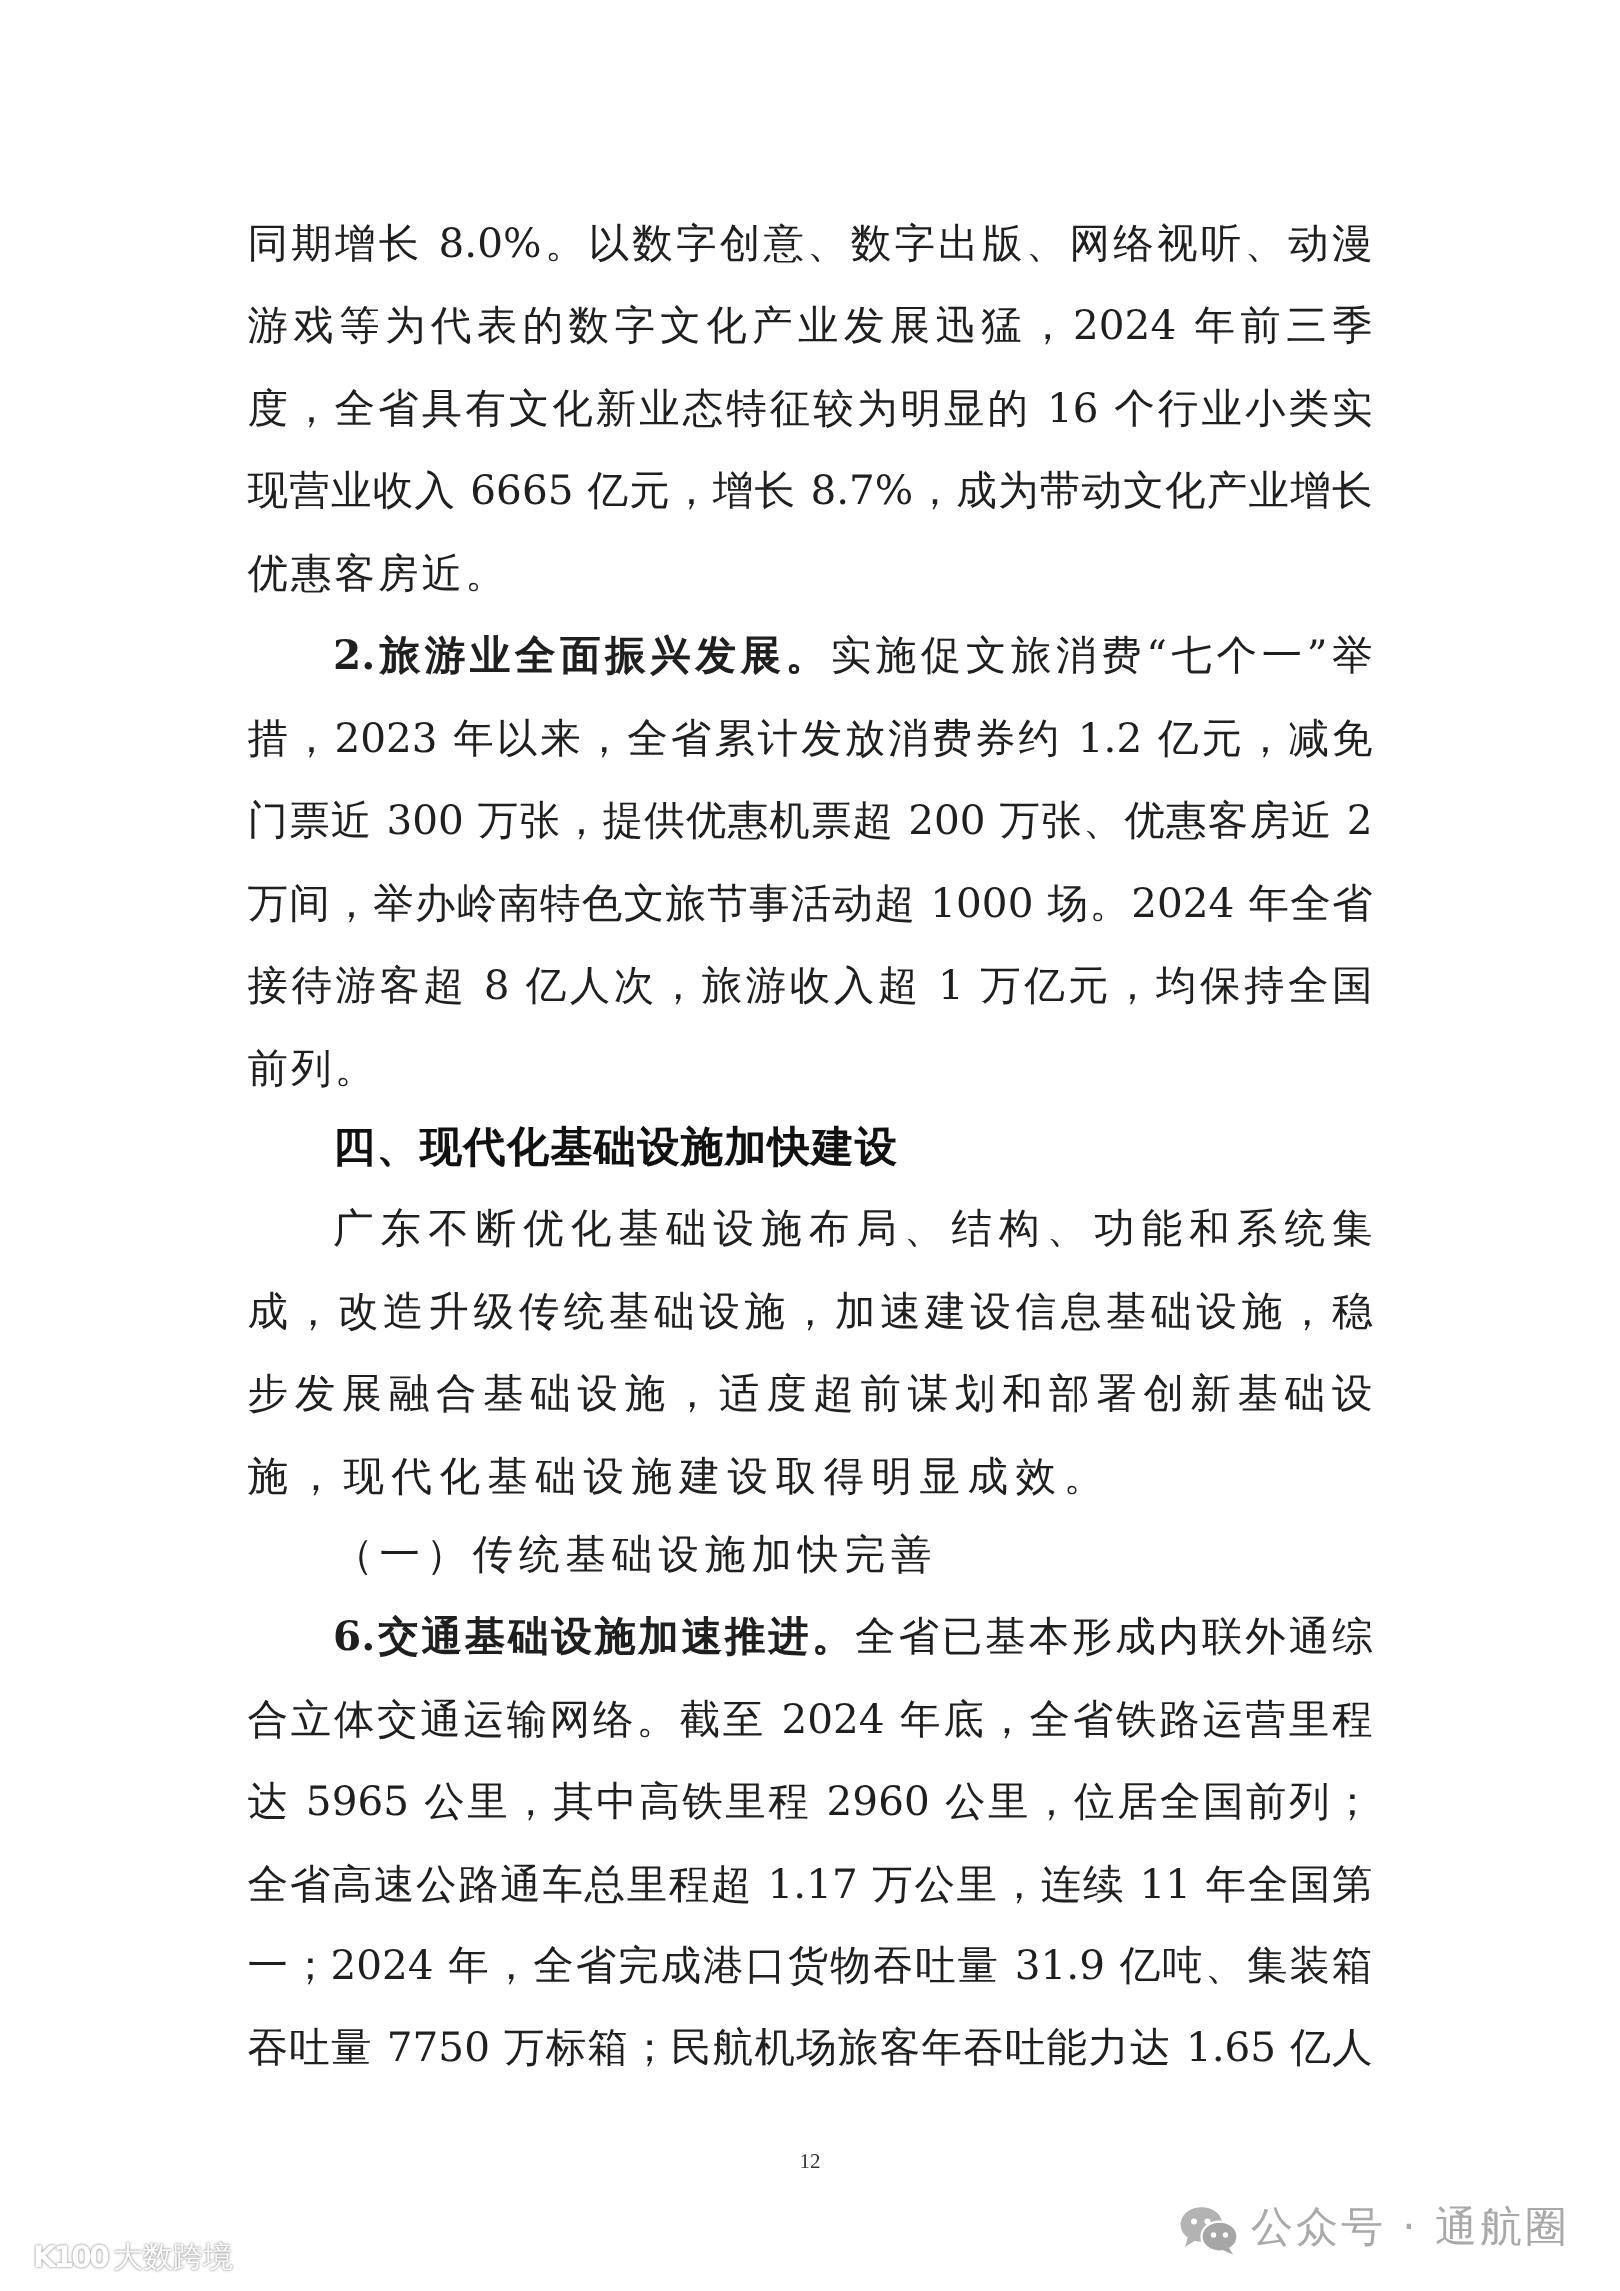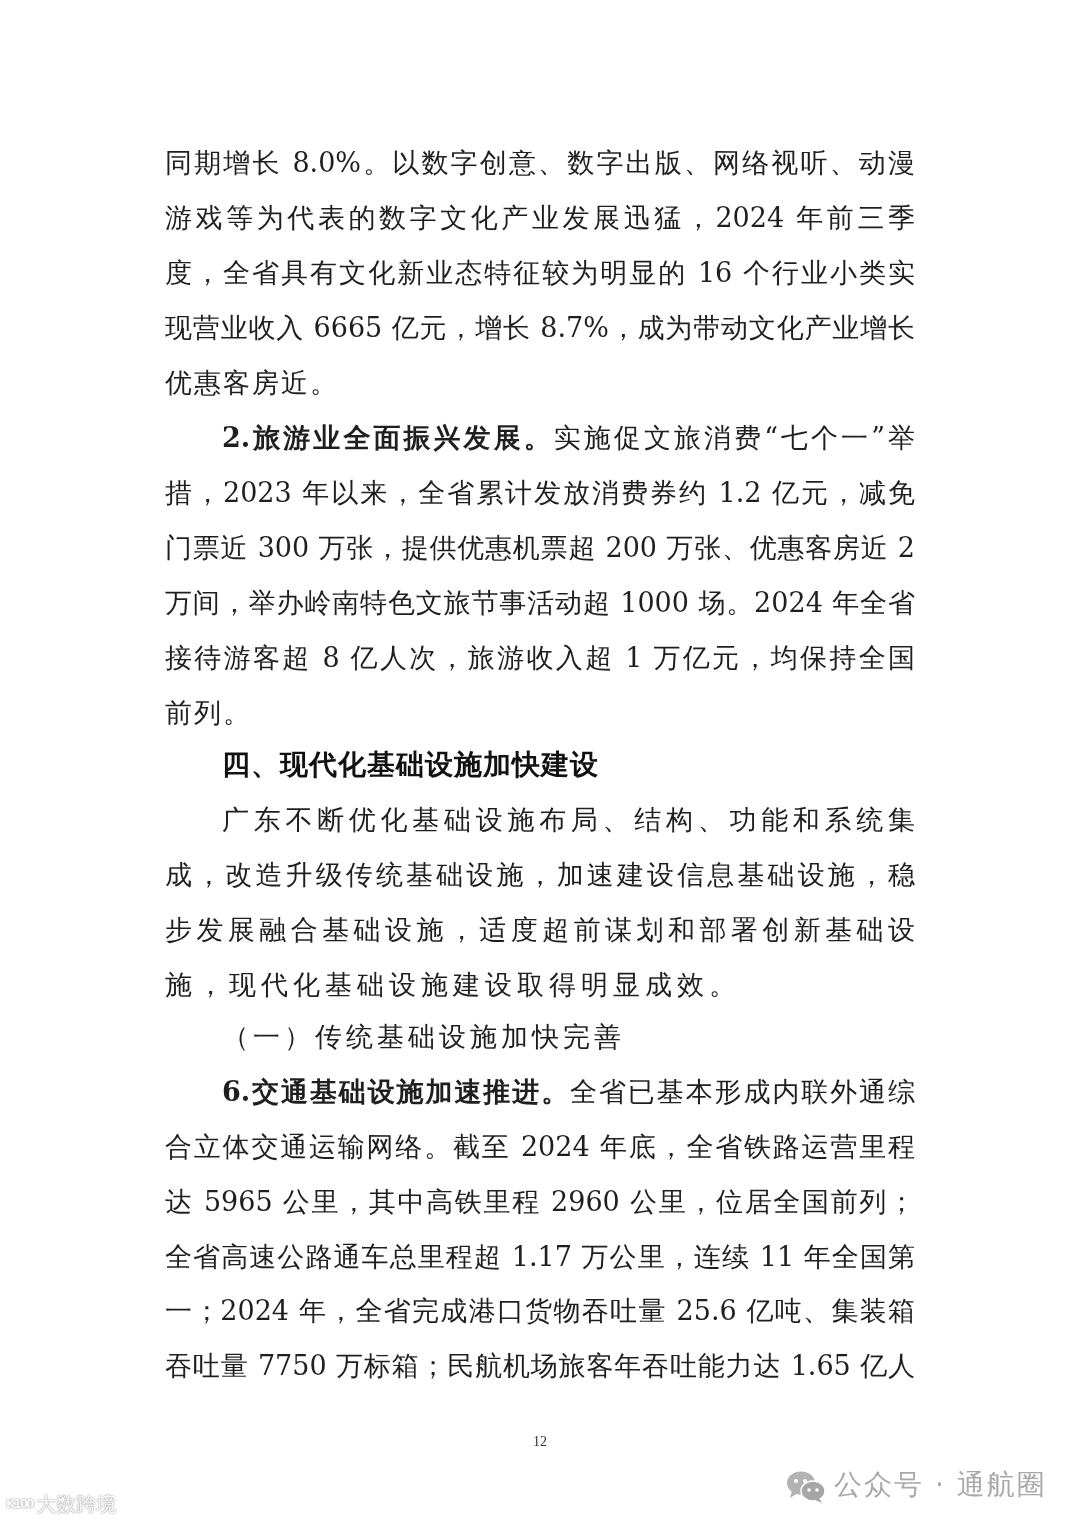--- a/index.html
+++ b/index.html
@@ -90,23 +90,24 @@
     display: flex;
     align-items: center;
     gap: 4px;
     color: #ffffff;
     font-family: "DejaVu Sans", "Liberation Sans", sans-serif;
     font-size: 20px;
     text-shadow: 0 0 2px #888, 0 0 1px #999;
     opacity: 0.9;
   }
   .wm-left .logo {
-    font-size: 12px;
+    font-size: 20px;
     font-weight: bold;
     letter-spacing: -2px;
+    margin-left: 16px;
   }
   .wm-right {
     position: absolute;
     left: 786px;
     top: 1464px;
     height: 40px;
     display: flex;
     align-items: flex-end;
     gap: 8px;
     color: #a9a9a9;
@@ -155,21 +156,21 @@
 
   <div class="subheading" style="top:1017px">（一）传统基础设施加快完善</div>
 
   <div>
     <div class="line indent justify" style="top:1072px">
       <span class="bold">6.交通基础设施加速推进。</span><span>全省已基本形成内联外通综</span>
     </div>
     <div class="line justify" style="top:1127px">合立体交通运输网络。截至 2024 年底，全省铁路运营里程</div>
     <div class="line justify" style="top:1182px">达 5965 公里，其中高铁里程 2960 公里，位居全国前列；</div>
     <div class="line justify" style="top:1237px">全省高速公路通车总里程超 1.17 万公里，连续 11 年全国第</div>
-    <div class="line justify" style="top:1291px">一；2024 年，全省完成港口货物吞吐量 25.6 亿吨、集装箱</div>
+    <div class="line justify" style="top:1291px">一；2024 年，全省完成港口货物吞吐量 31.9 亿吨、集装箱</div>
     <div class="line justify" style="top:1346px">吞吐量 7750 万标箱；民航机场旅客年吞吐能力达 1.65 亿人</div>
   </div>
 
   <div class="page-number">12</div>
 
   <div class="wm-left">
     <span class="logo">K100</span>
     <span>大数跨境</span>
   </div>
 

